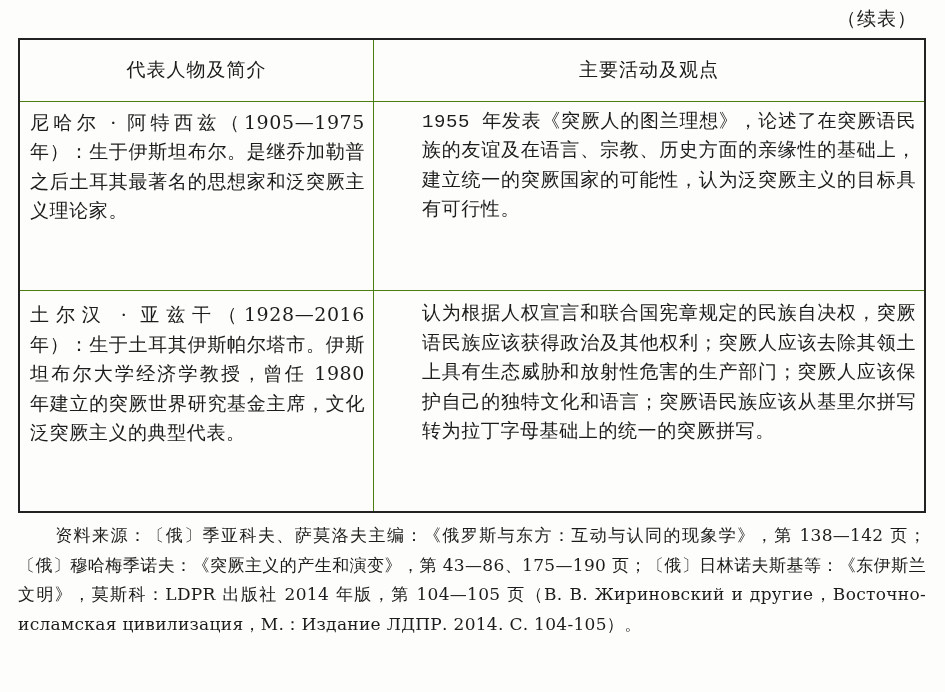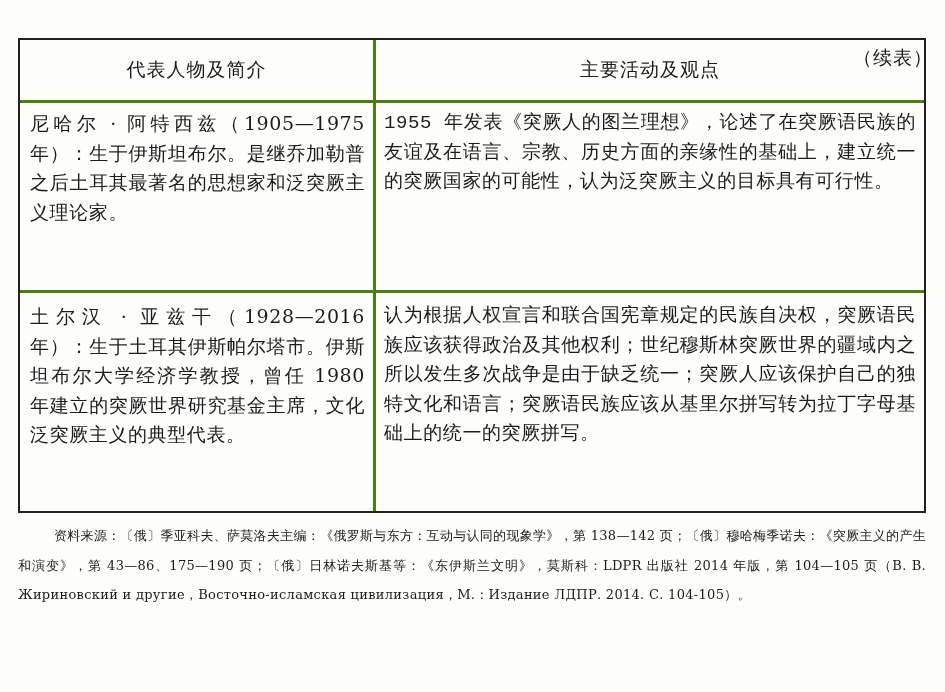--- a/index.html
+++ b/index.html
@@ -10,43 +10,42 @@
   body {
     width: 945px;
     height: 692px;
     position: relative;
     overflow: hidden;
     color: #1c1c1c;
     font-family: "DejaVu Serif", "Liberation Serif", serif;
   }
   .continued {
     position: absolute;
-    right: 12px;
+    right: 28px;
     top: 6px;
     font-size: 19px;
     letter-spacing: 1px;
-    margin-top: 39px;
   }
   .table-frame {
     position: absolute;
     left: 18px;
     top: 38px;
     width: 908px;
     height: 475px;
     border: 2px solid #222;
     box-sizing: border-box;
   }
   table {
     border-collapse: collapse;
     width: 100%;
     height: 100%;
     table-layout: fixed;
   }
   td, th {
-    border: 3px solid #4d7c0f;
+    border: 1px solid #4d7c0f;
     vertical-align: top;
     font-weight: normal;
     padding: 0;
   }
   tr:first-child th { border-top: none; }
   tr:last-child td { border-bottom: none; }
   th:first-child, td:first-child { border-left: none; }
   th:last-child, td:last-child { border-right: none; font-family: Liberation Mono, monospace; }
   th {
     height: 43px;
@@ -61,27 +60,27 @@
     line-height: 29.5px;
     padding: 6px 8px 0 10px;
     text-align: justify;
     text-align-last: left;
     letter-spacing: 0.6px;
   }
   .row1 td { height: 134px; }
   .row2 td { height: 153px; }
   .row2 .cell-text { padding-top: 9px; }
   .row3 .cell-text { padding-top: 16px; }
-  .right-col .cell-text { padding-left: 8px; }
+  .right-col .cell-text { padding-left: 8px; margin-left: 40px; }
   .source {
     position: absolute;
     left: 18px;
     top: 521px;
     width: 908px;
-    font-size: 13px;
+    font-size: 17px;
     line-height: 29.5px;
     text-align: justify;
     letter-spacing: 0.3px;
   }
   .source .indent { display: inline-block; width: 36px; }
 </style>
 </head>
 <body>
 
 <div class="continued">（续表）</div>
@@ -99,20 +98,20 @@
       </td>
       <td class="right-col">
         <div class="cell-text">1955 年发表《突厥人的图兰理想》，论述了在突厥语民族的友谊及在语言、宗教、历史方面的亲缘性的基础上，建立统一的突厥国家的可能性，认为泛突厥主义的目标具有可行性。</div>
       </td>
     </tr>
     <tr class="row2">
       <td>
         <div class="cell-text">土尔汉 · 亚兹干（1928—2016 年）：生于土耳其伊斯帕尔塔市。伊斯坦布尔大学经济学教授，曾任 1980 年建立的突厥世界研究基金主席，文化泛突厥主义的典型代表。</div>
       </td>
       <td class="right-col">
-        <div class="cell-text">认为根据人权宣言和联合国宪章规定的民族自决权，突厥语民族应该获得政治及其他权利；世纪穆斯林突厥世界的疆域内之所以发生多次战争是由于缺乏统一；突厥人应该保护自己的独特文化和语言；突厥语民族应该从基里尔拼写转为拉丁字母基础上的统一的突厥拼写。</div>
+        <div class="cell-text">认为根据人权宣言和联合国宪章规定的民族自决权，突厥语民族应该获得政治及其他权利；突厥人应该去除其领土上具有生态威胁和放射性危害的生产部门；突厥人应该保护自己的独特文化和语言；突厥语民族应该从基里尔拼写转为拉丁字母基础上的统一的突厥拼写。</div>
       </td>
     </tr>
   </tbody>
     </table>
 </div>
 
 <div class="source"><span class="indent"></span><span>资料来源：〔俄〕季亚科夫、萨莫洛夫主编：《俄罗斯与东方：互动与认同的现象学》，第 138—142 页；〔俄〕穆哈梅季诺夫：《突厥主义的产生和演变》，第 43—86、175—190 页；〔俄〕日林诺夫斯基等：《东伊斯兰文明》，莫斯科：LDPR 出版社 2014 年版，第 104—105 页（В. В. Жириновский и другие，Восточно-исламская цивилизация，М.：Издание ЛДПР. 2014. С. 104-105）。</span></div>
 
 </body></html>

